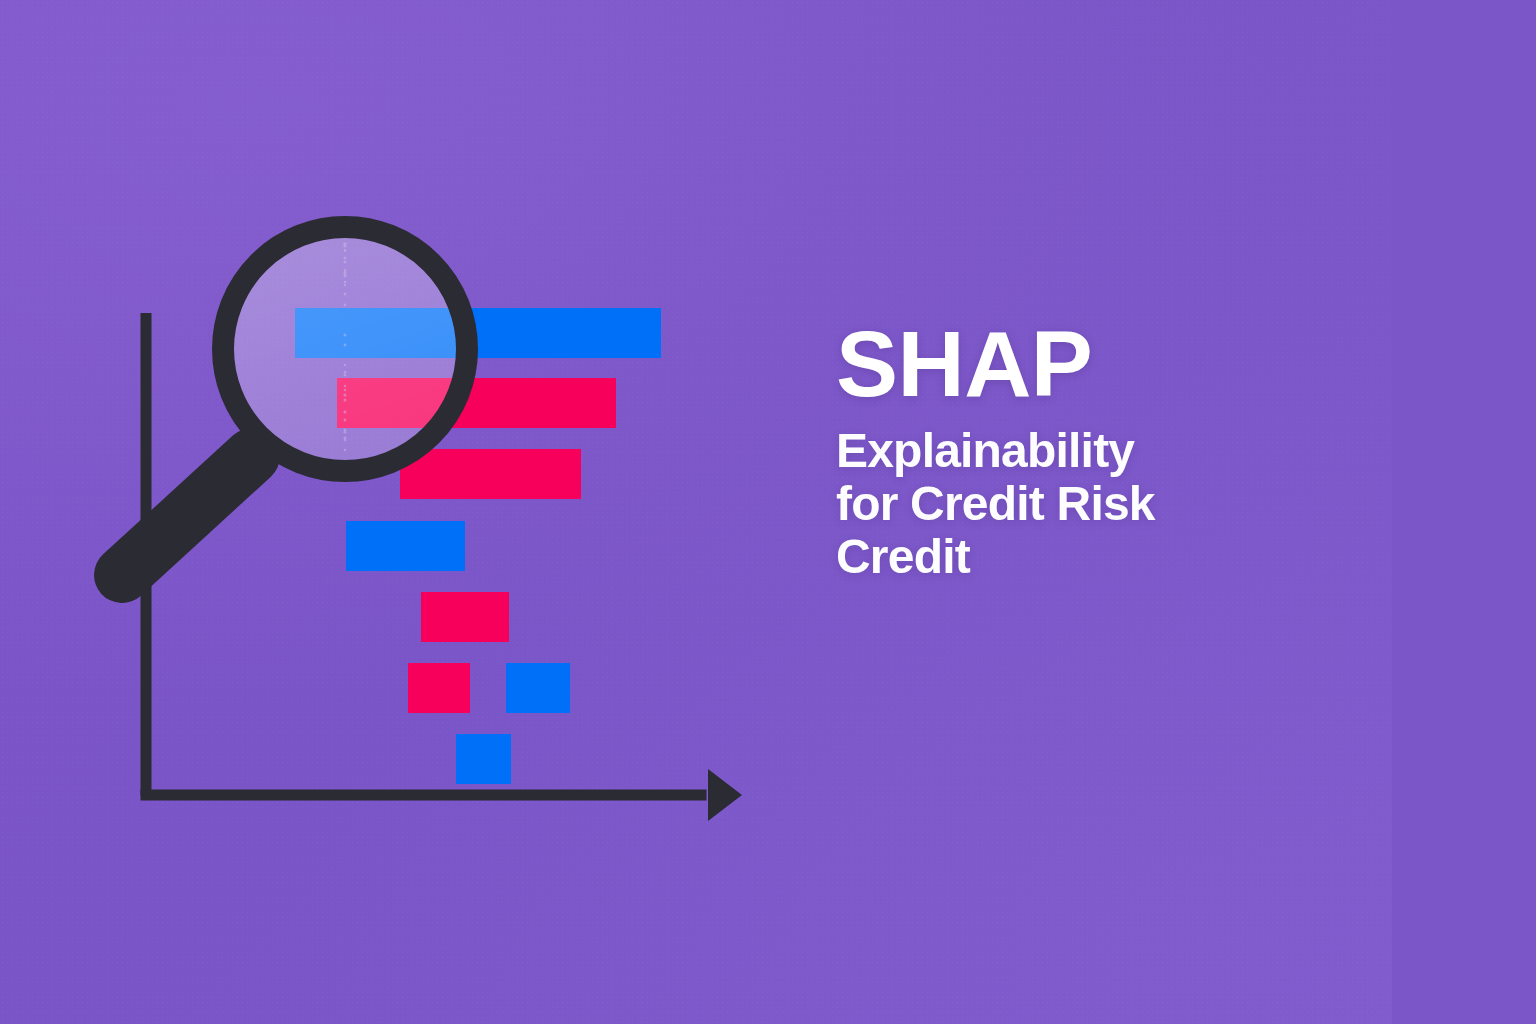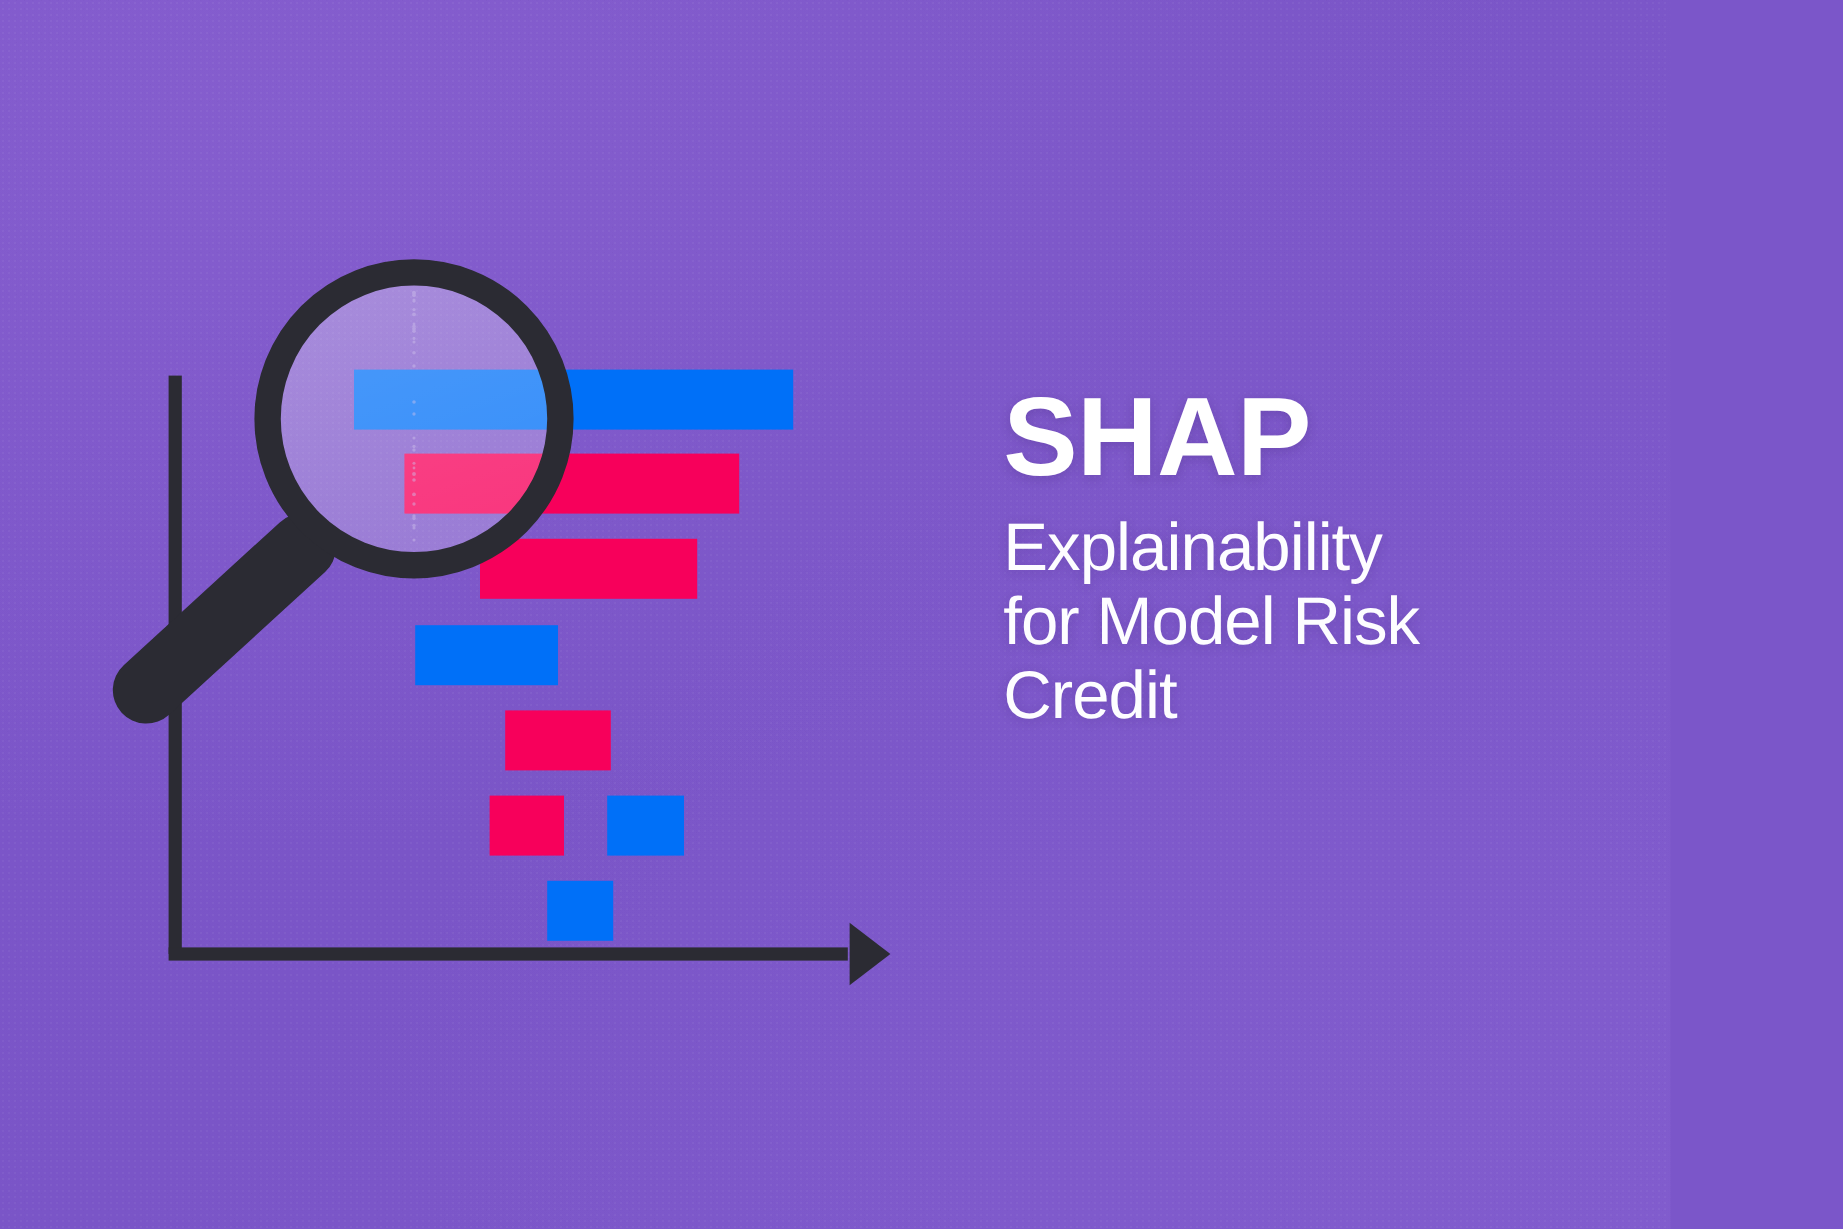--- a/index.html
+++ b/index.html
@@ -62,22 +62,22 @@
     font-size:93px;
     font-weight:700;
     color:#ffffff;
     line-height:1.0;
     letter-spacing:-0.5px;
     margin-bottom:14px;
     text-shadow:0 2px 10px rgba(40,18,80,.18);
   }
 
   #title-sub {
-    font-size:56px;
-    font-weight:400;
+    font-size:48px;
+    font-weight:700;
     color:#fdfdff;
     line-height:1.10;
     letter-spacing:-0.8px;
     text-shadow:0 2px 10px rgba(40,18,80,.16);
   }
   #title-sub .ln { display:block; white-space:nowrap; }
 </style>
 </head>
 <body>
 
@@ -157,18 +157,18 @@
       </g>
 
       <circle cx="345" cy="349" r="122" fill="none" stroke="#2b2b33" stroke-width="22"></circle>
     </g>
   </svg>
 
   <div id="headline-block">
     <div id="title-main">SHAP</div>
     <div id="title-sub">
       <span class="ln">Explainability</span>
-      <span class="ln">for Model Risk</span>
+      <span class="ln">for Credit Risk</span>
       <span class="ln">Credit</span>
     </div>
   </div>
 
 </div>
 
 </body></html>

